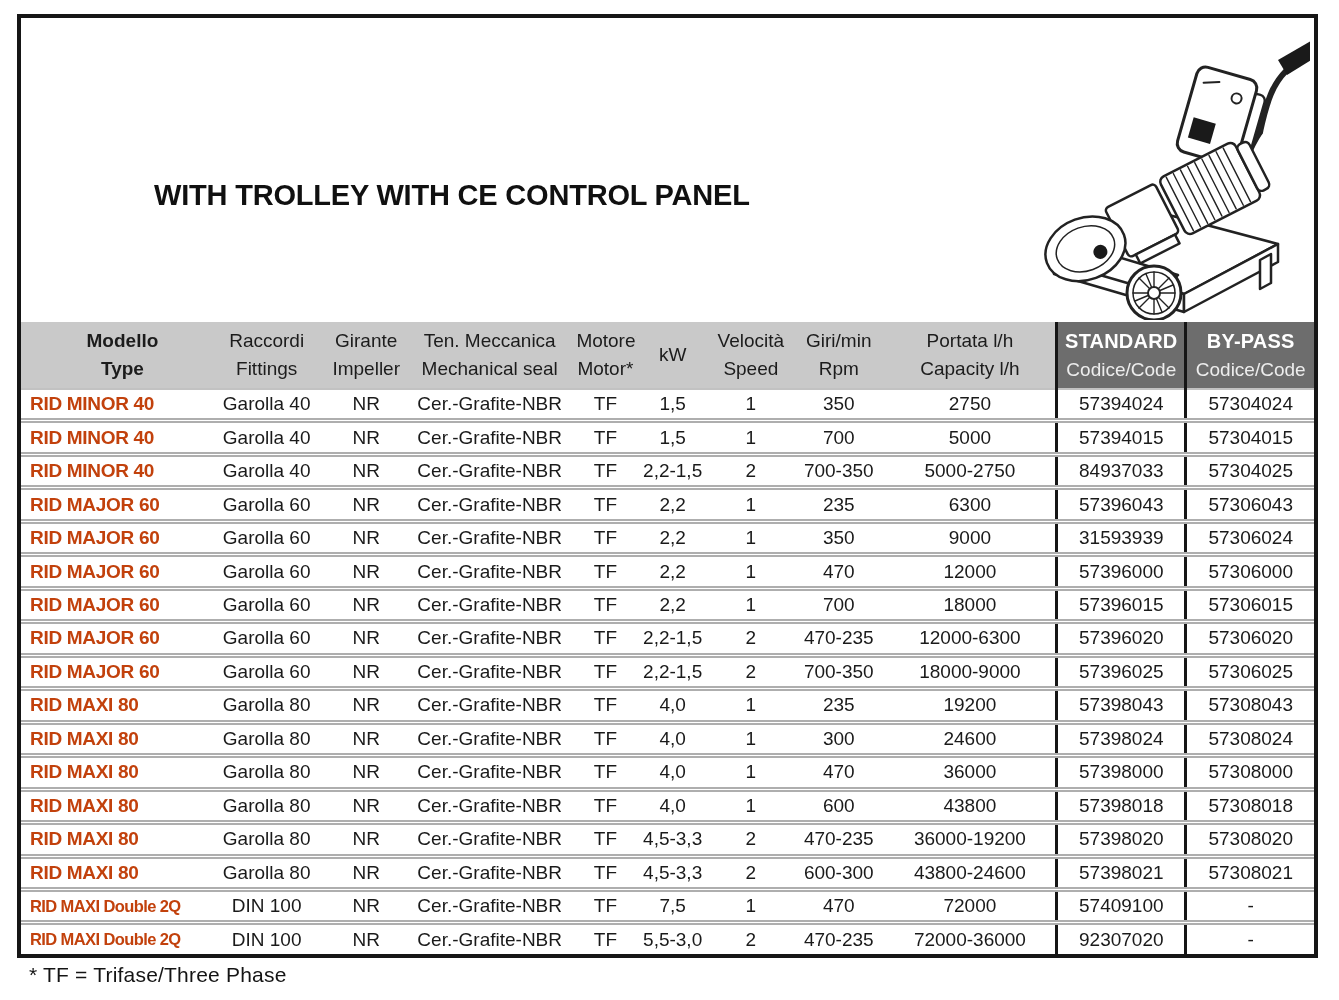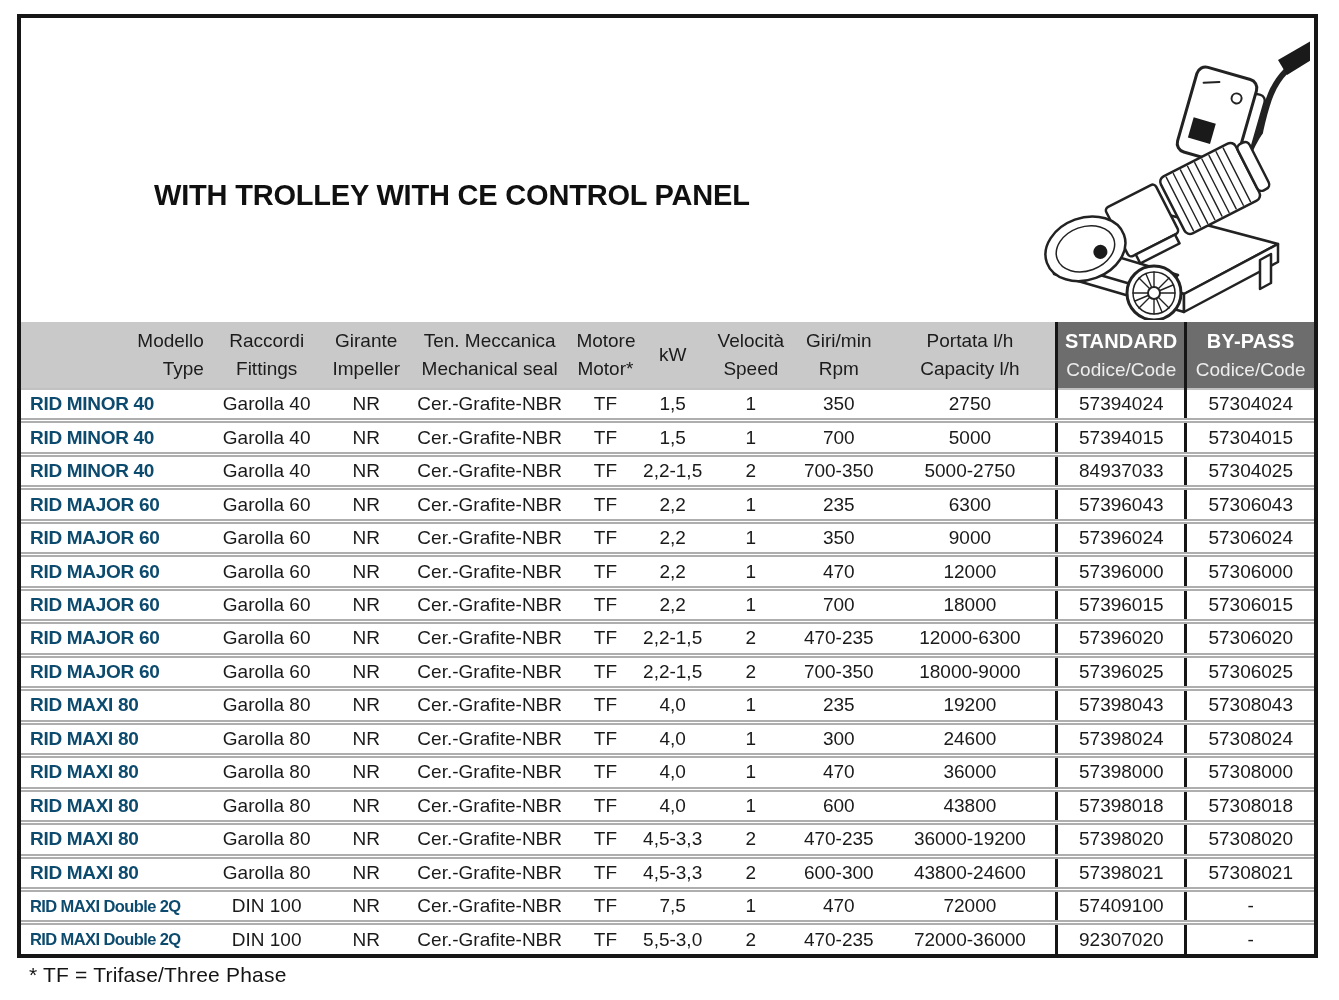--- a/index.html
+++ b/index.html
@@ -34,28 +34,28 @@
   table{
     width:100%;height:100%;border-collapse:collapse;table-layout:fixed;
   }
   th,td{padding:0 2px;text-align:center;overflow:hidden;white-space:nowrap;}
   thead th{height:66px;vertical-align:middle;font-weight:normal;}
   th.light{background:var(--hl);color:#1c1c1c;}
   th.dark{background:var(--hd);color:#ffffff;}
   .hl1,.hl2{line-height:1.45;font-size:19px;}
   th.dark .hl1{font-weight:bold;font-size:20px;letter-spacing:0.2px;}
   th.dark .hl2{color:#ededed;}
-  th.first{text-align:right;padding-left:20px;}
+  th.first{text-align:center;padding-left:20px;font-weight:bold;}
   thead th{border-bottom:2px solid #c2c2c2;}
   tbody td{
     font-size:19px;border-top:5px double var(--sep);height:27px;vertical-align:middle;
   }
   tbody tr:first-child td{border-top:none;}
   td.model{
-    text-align:left;padding-left:9px;font-weight:bold;letter-spacing:-0.3px;color:#0c4a6e;
+    text-align:left;padding-left:9px;font-weight:bold;letter-spacing:-0.3px;color:#c2410c;
   }
   td.model.condensed{font-size:16.5px;letter-spacing:-0.6px;}
   .bL{border-left:3px solid var(--frame) !important;}
   .footnote{
     position:absolute;left:29px;top:963px;font-size:21px;color:#141414;letter-spacing:0.2px;
   }
 </style>
 </head>
 <body>
 
@@ -246,21 +246,21 @@
           <tr>
             <td class="model">RID MAJOR 60</td>
             <td class="">Garolla 60</td>
             <td class="">NR</td>
             <td class="">Cer.-Grafite-NBR</td>
             <td class="">TF</td>
             <td class="">2,2</td>
             <td class="">1</td>
             <td class="">350</td>
             <td class="">9000</td>
-            <td class="bL">57396024</td>
+            <td class="bL">31593939</td>
             <td class="bL">57306024</td>
           </tr>
           <tr>
             <td class="model">RID MAJOR 60</td>
             <td class="">Garolla 60</td>
             <td class="">NR</td>
             <td class="">Cer.-Grafite-NBR</td>
             <td class="">TF</td>
             <td class="">2,2</td>
             <td class="">1</td>

